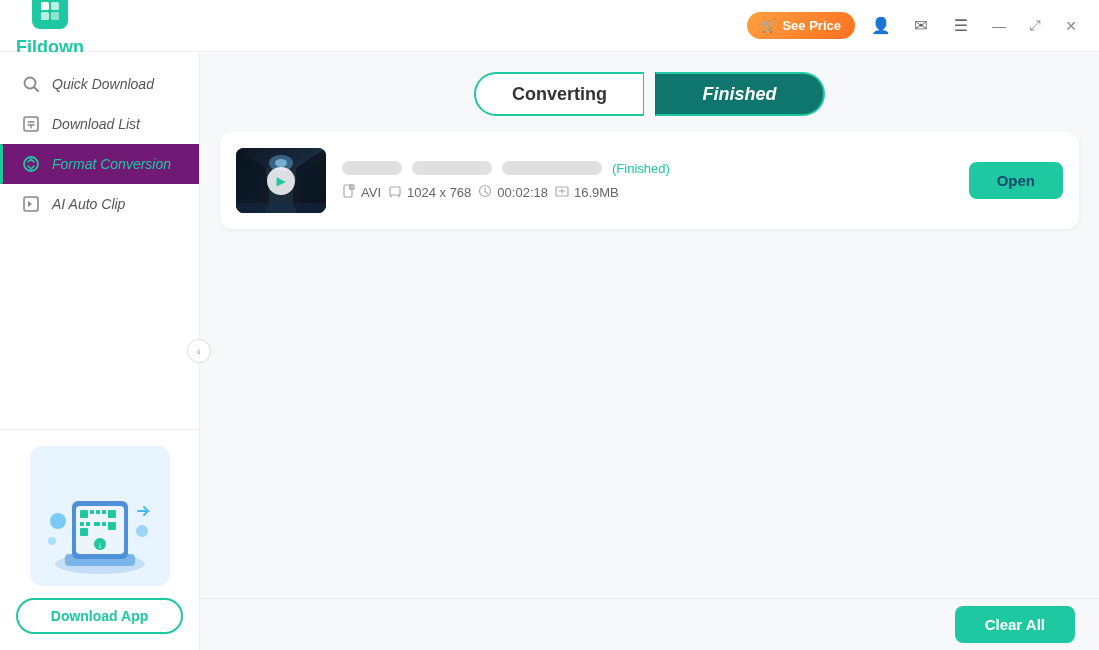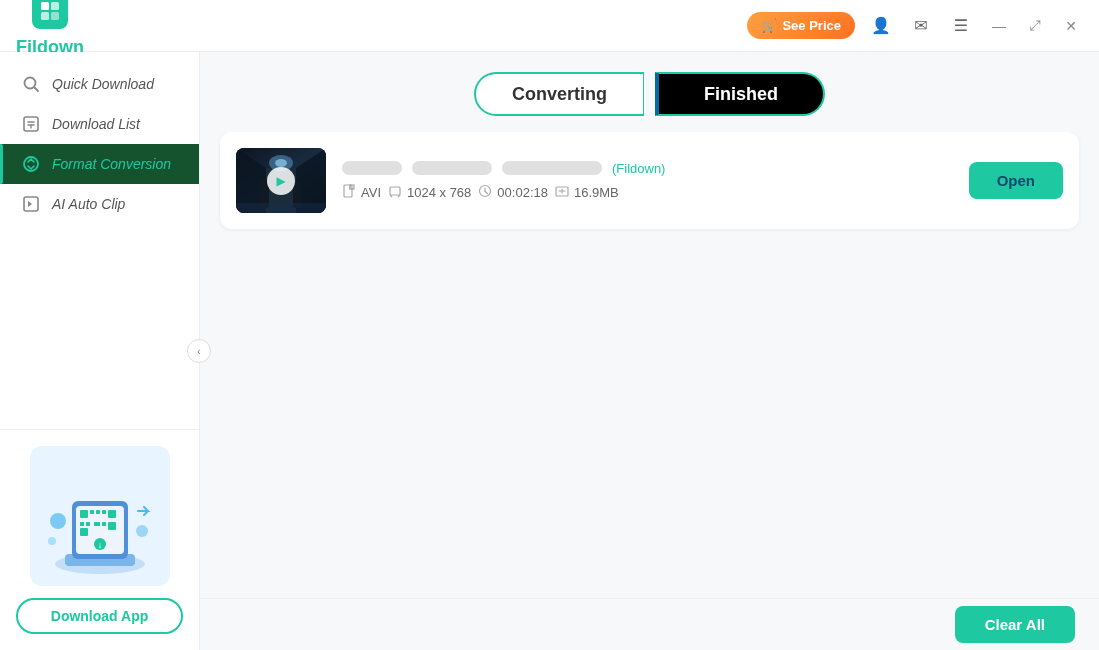--- a/index.html
+++ b/index.html
@@ -106,21 +106,21 @@
       padding: 11px 20px;
       cursor: pointer;
       font-size: 14px;
       color: #555;
       border-radius: 0;
       position: relative;
       font-style: italic;
     }
     .sidebar-item.active {
       color: #1ec8a0;
-      background: #14532d;
+      background: #701a75;
     }
     .sidebar-item.active::left {
       content: '';
     }
     .sidebar-item-icon {
       font-size: 17px;
       width: 22px;
       display: flex;
       align-items: center;
       justify-content: center;
@@ -186,23 +186,24 @@
       cursor: pointer;
       transition: background 0.2s, color 0.2s;
     }
     .tab-btn.left {
       border-radius: 22px 0 0 22px;
       color: #333;
       border-right: 1px solid #1ec8a0;
     }
     .tab-btn.right {
       border-radius: 0 22px 22px 0;
-      background: #000000;
+      background: #0f766e;
       color: #fff;
-      border-left: 4px solid #0369a1;
+      border-left: 1px solid #0369a1;
+      font-style: italic;
     }
 
     
     .file-list {
       flex: 1;
       padding: 0 20px;
       overflow-y: auto;
     }
 
     
@@ -493,21 +494,21 @@
             </svg>
           </div>
           <div class="play-icon">▶</div>
         </div>
 
         <div class="file-info">
           <div class="file-name-row">
             <div class="file-name-blur w1"></div>
             <div class="file-name-blur w2"></div>
             <div class="file-name-blur w3"></div>
-            <span class="replaced-badge">(Fildown)</span>
+            <span class="replaced-badge">(Finished)</span>
           </div>
           <div class="file-meta">
             <div class="meta-item">
               <span class="meta-icon">
                 <svg width="14" height="14" viewBox="0 0 14 14" fill="none">
                   <rect x="2" y="1" width="8" height="12" rx="1" stroke="#aaa" stroke-width="1.2"></rect>
                   <path d="M8 1v4h4" stroke="#aaa" stroke-width="1.2"></path>
                   <rect x="8" y="1" width="4" height="4" rx="0" stroke="#aaa" stroke-width="1.2"></rect>
                 </svg>
               </span>

